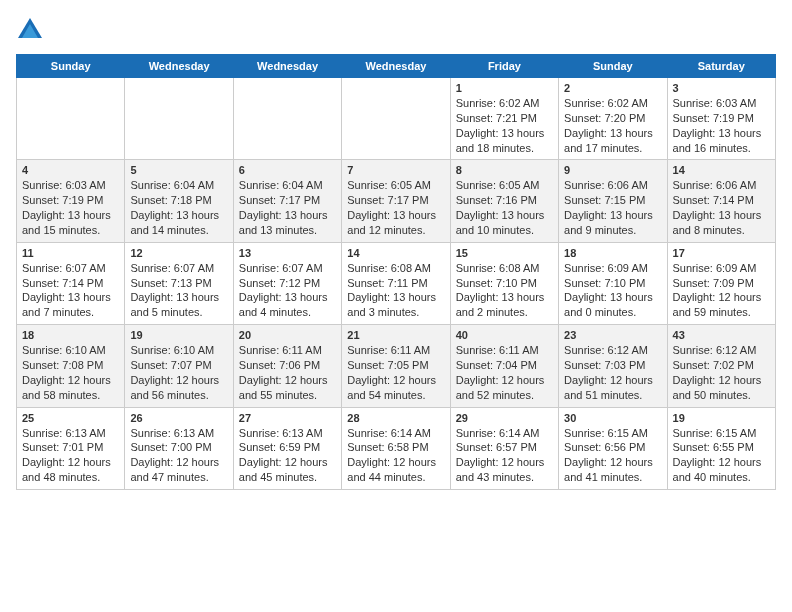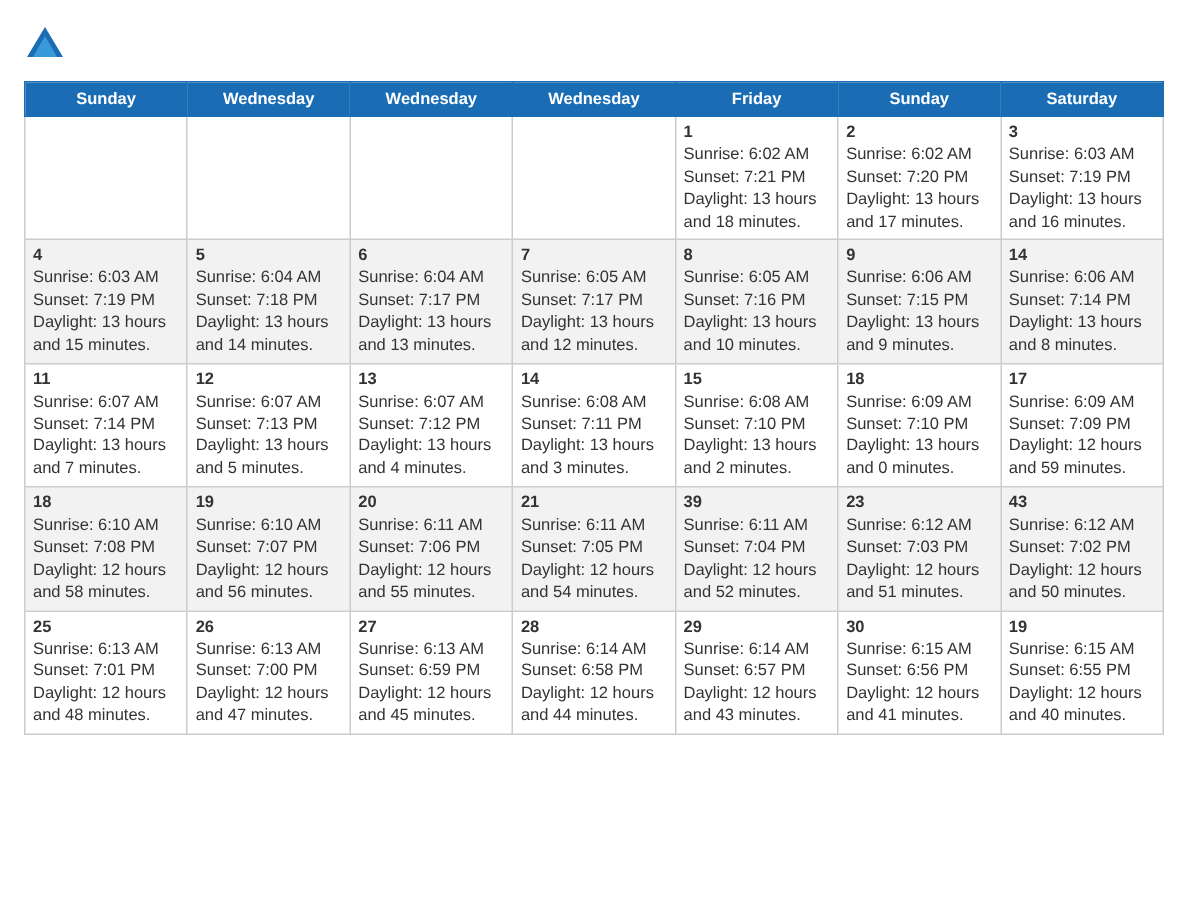--- a/index.html
+++ b/index.html
@@ -279,21 +279,21 @@
 and 55 minutes.</div>
         </td>
         <td>
           <div class="cell-date">21</div>
           <div class="cell-info" style="white-space: pre-line;">Sunrise: 6:11 AM
 Sunset: 7:05 PM
 Daylight: 12 hours
 and 54 minutes.</div>
         </td>
         <td>
-          <div class="cell-date">39</div>
+          <div class="cell-date">40</div>
           <div class="cell-info" style="white-space: pre-line;">Sunrise: 6:11 AM
 Sunset: 7:04 PM
 Daylight: 12 hours
 and 52 minutes.</div>
         </td>
         <td>
           <div class="cell-date">23</div>
           <div class="cell-info" style="white-space: pre-line;">Sunrise: 6:12 AM
 Sunset: 7:03 PM
 Daylight: 12 hours

